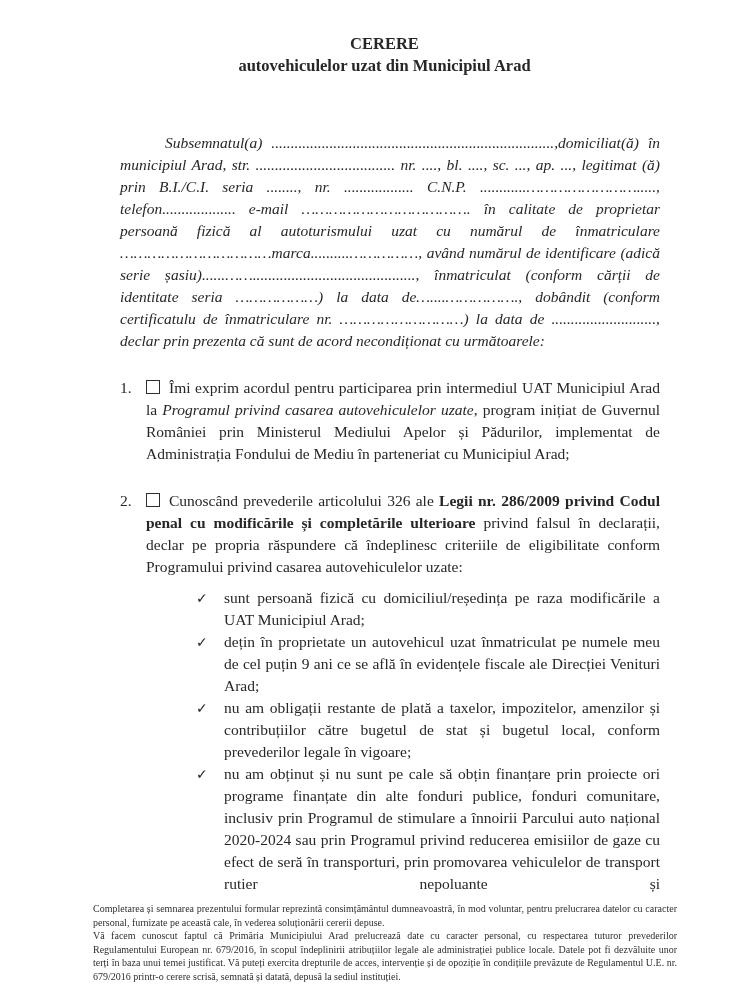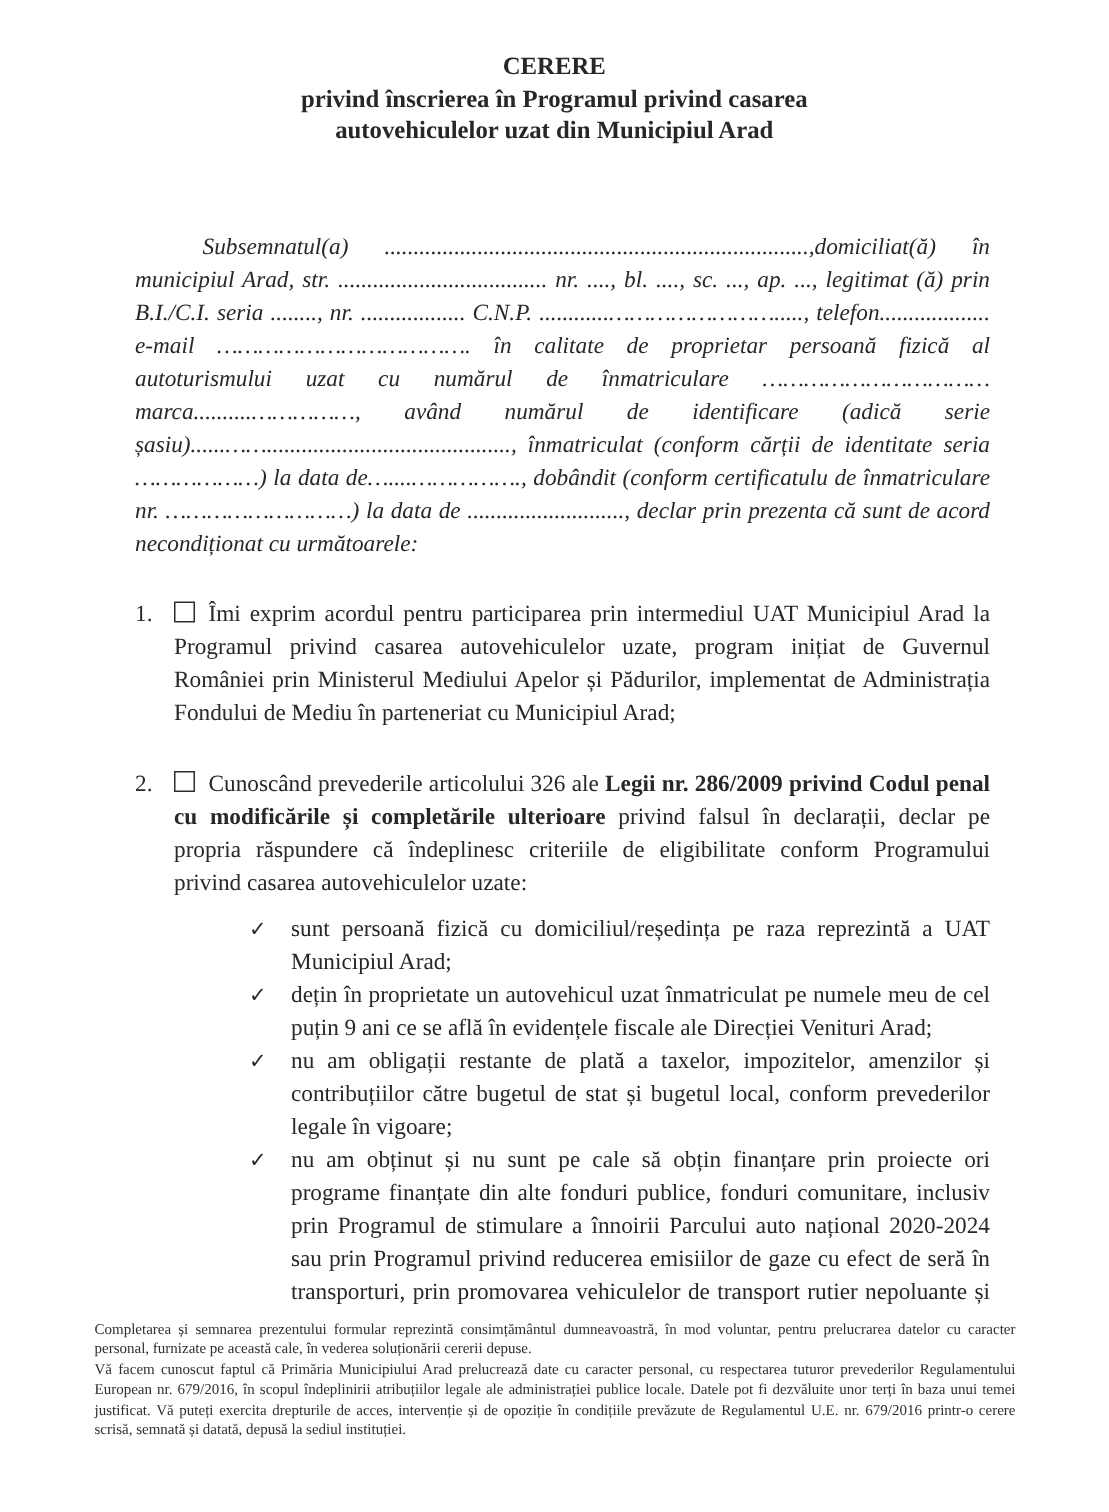--- a/index.html
+++ b/index.html
@@ -9,20 +9,21 @@
     background: #ffffff;
     color: #272727;
     font-family: "Liberation Serif", "DejaVu Serif", serif;
     overflow: hidden;
     position: relative;
   }
   .page {
     width: 739px;
     height: 1008px;
     box-sizing: border-box;
+    padding-left: 30px;
   }
 
   
   .doc-title {
     padding-top: 33px;
     text-align: center;
     font-weight: bold;
     font-size: 16.5px;
     line-height: 21.5px;
   }
@@ -60,21 +61,21 @@
   }
   .cbx {
     display: inline-block;
     width: 12px;
     height: 12px;
     border: 1.4px solid #2e2e2e;
     margin-right: 9px;
     vertical-align: -1px;
     background: #ffffff;
   }
-  .em-it { }
+  .em-it { font-style: italic; }
   .em-b  { font-weight: bold; }
 
   
   .checklist {
     list-style: none;
     margin: 9px 0 0 76px;  
     padding: 0;
   }
   .checklist li {
     position: relative;
@@ -100,40 +101,39 @@
   }
   .foot p { margin: 0; }
 </style>
 </head>
 <body>
 
 <div class="page">
 
   <header class="doc-title">
     <div>CERERE</div>
-    <div>privind înscrierea în Programul privind casarea</div>
     <div>autovehiculelor uzat din Municipiul Arad</div>
   </header>
 
   <main class="content">
 
     <p class="intro">Subsemnatul(a)  .........................................................................,domiciliat(ă) în municipiul Arad, str. .................................... nr. ...., bl. ...., sc. ..., ap. ..., legitimat (ă) prin B.I./C.I. seria ........, nr. .................. C.N.P. ............……………………....., telefon................... e-mail ………………………………. în calitate de proprietar persoană fizică al autoturismului uzat cu numărul de înmatriculare ……………………………marca..........……………, având numărul de identificare (adică serie șasiu)......…….........................................., înmatriculat (conform cărții de identitate seria ………………) la data de…....……………., dobândit (conform certificatulu de înmatriculare nr. ………………………) la data de ..........................., declar prin prezenta că sunt de acord necondiționat cu următoarele:</p>
 
     <ol class="decl-list">
       <li>
         <span class="decl-num">1.</span><span class="cbx"></span><span>Îmi exprim acordul pentru participarea prin intermediul UAT Municipiul Arad la </span><span class="em-it">Programul privind casarea autovehiculelor uzate</span><span>, program inițiat de Guvernul României prin Ministerul Mediului Apelor și Pădurilor, implementat de Administrația Fondului de Mediu în parteneriat cu Municipiul Arad;</span>
       </li>
       <li>
         <span class="decl-num">2.</span><span class="cbx"></span><span>Cunoscând prevederile articolului 326 ale </span><span class="em-b">Legii nr. 286/2009 privind Codul penal cu modificările și completările ulterioare</span><span> privind falsul în declarații, declar pe propria răspundere că îndeplinesc criteriile de eligibilitate conform Programului privind casarea autovehiculelor uzate:</span>
       </li>
     </ol>
 
     <ul class="checklist">
       <li>
-        <span class="tick">✓</span><span>sunt persoană fizică cu domiciliul/reședința pe raza reprezintă a UAT Municipiul Arad;</span>
+        <span class="tick">✓</span><span>sunt persoană fizică cu domiciliul/reședința pe raza modificările a UAT Municipiul Arad;</span>
       </li>
       <li>
         <span class="tick">✓</span><span>dețin în proprietate un autovehicul uzat înmatriculat pe numele meu de cel puțin 9 ani ce se află în evidențele fiscale ale Direcției Venituri Arad;</span>
       </li>
       <li>
         <span class="tick">✓</span><span>nu am obligații restante de plată a taxelor, impozitelor, amenzilor și contribuțiilor către bugetul de stat și bugetul local, conform prevederilor legale în vigoare;</span>
       </li>
       <li class="cut">
         <span class="tick">✓</span><span>nu am obținut și nu sunt pe cale să obțin finanțare prin proiecte ori programe finanțate din alte fonduri publice, fonduri comunitare, inclusiv prin Programul de stimulare a înnoirii Parcului auto național 2020-2024 sau prin Programul privind reducerea emisiilor de gaze cu efect de seră în transporturi, prin promovarea vehiculelor de transport rutier nepoluante și</span>
       </li>

